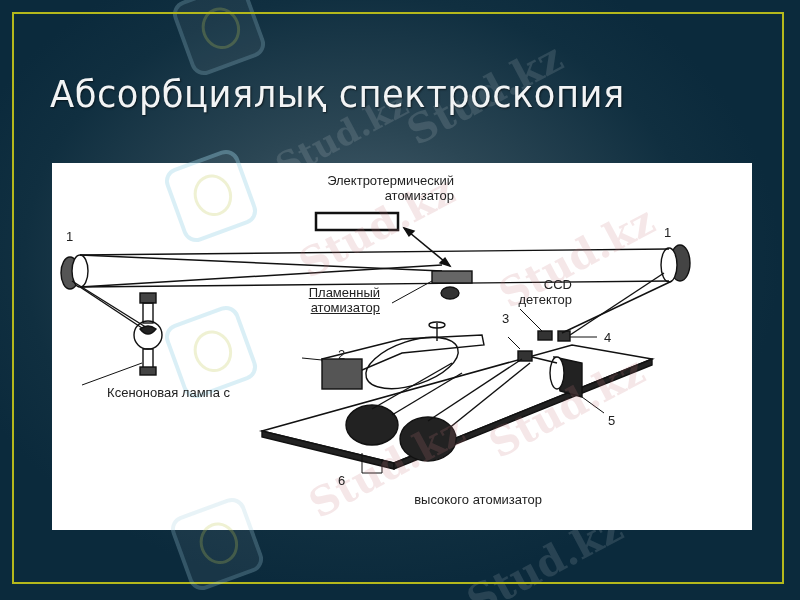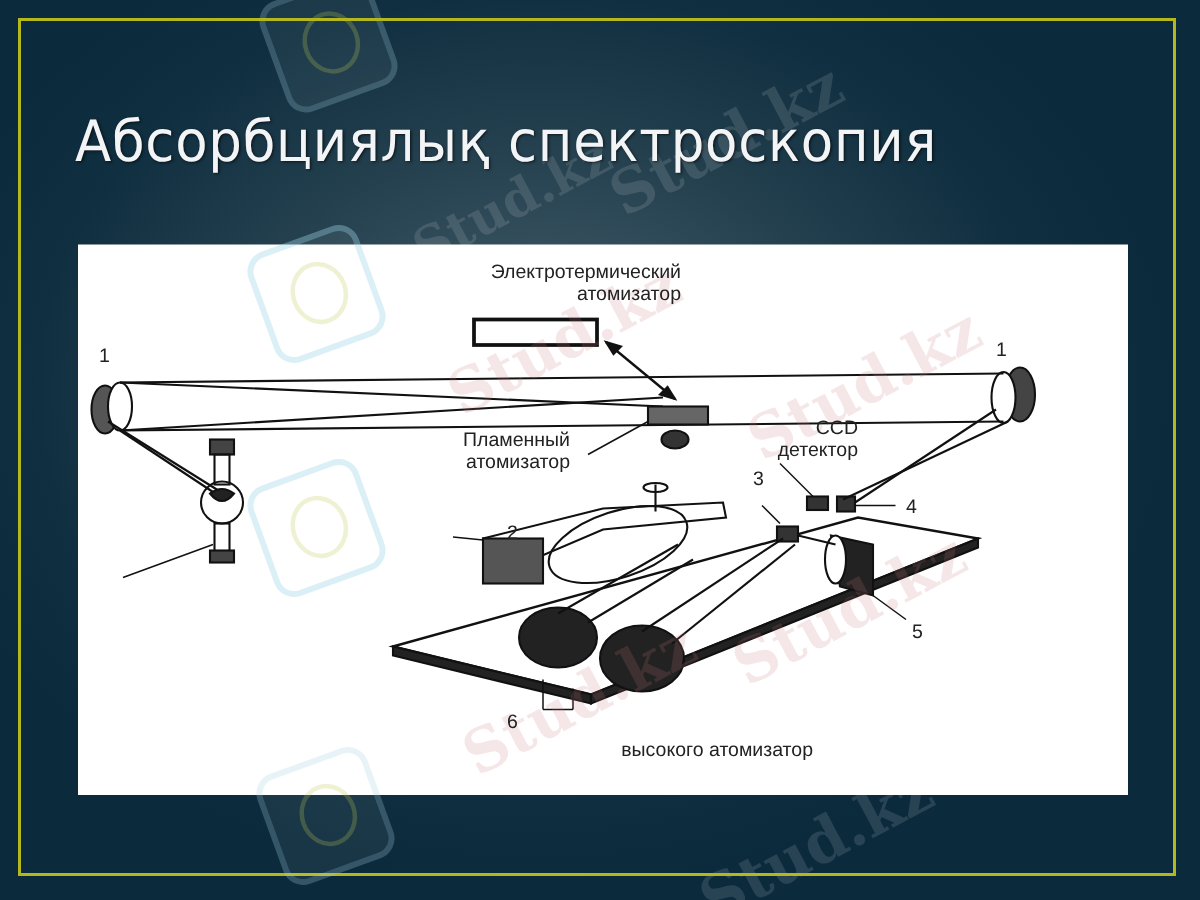--- a/index.html
+++ b/index.html
@@ -147,32 +147,33 @@
   <div class="wm" style="left:440px;top:70px;">Stud.kz</div>
   <div class="wm" style="left:250px;top:280px;">Stud.kz</div>
   <div class="wm" style="left:430px;top:220px;">Stud.kz</div>
 
   <div class="lbl c" style="left:222px;top:10px;width:180px;">
     <div>Электротермический</div>
     <div>атомизатор</div>
   </div>
   <div class="lbl num" style="left:14px;top:66px;">1</div>
   <div class="lbl num" style="left:612px;top:62px;">1</div>
-  <div class="lbl c" style="left:238px;top:122px;width:90px;">
+  <div class="lbl c" style="left:238px;top:122px;width:90px;text-decoration:underline;">
     <div>Пламенный</div>
     <div>атомизатор</div>
   </div>
   <div class="lbl c" style="left:440px;top:114px;width:80px;">
     <div>CCD</div>
     <div>детектор</div>
   </div>
   <div class="lbl num" style="left:450px;top:148px;">3</div>
   <div class="lbl num" style="left:552px;top:167px;">4</div>
   <div class="lbl num" style="left:286px;top:184px;">2</div>
   <div class="lbl c" style="left:0px;top:222px;width:178px;">
+    <div>Ксеноновая лампа  с</div>
   </div>
   <div class="lbl num" style="left:556px;top:250px;">5</div>
   <div class="lbl num" style="left:286px;top:310px;">6</div>
   <div class="lbl c" style="left:300px;top:329px;width:190px;">
     <div>высокого атомизатор</div>
   </div>
 </div>
 
 <div class="wm-logo" style="left:178px;top:505px;"></div>
 

